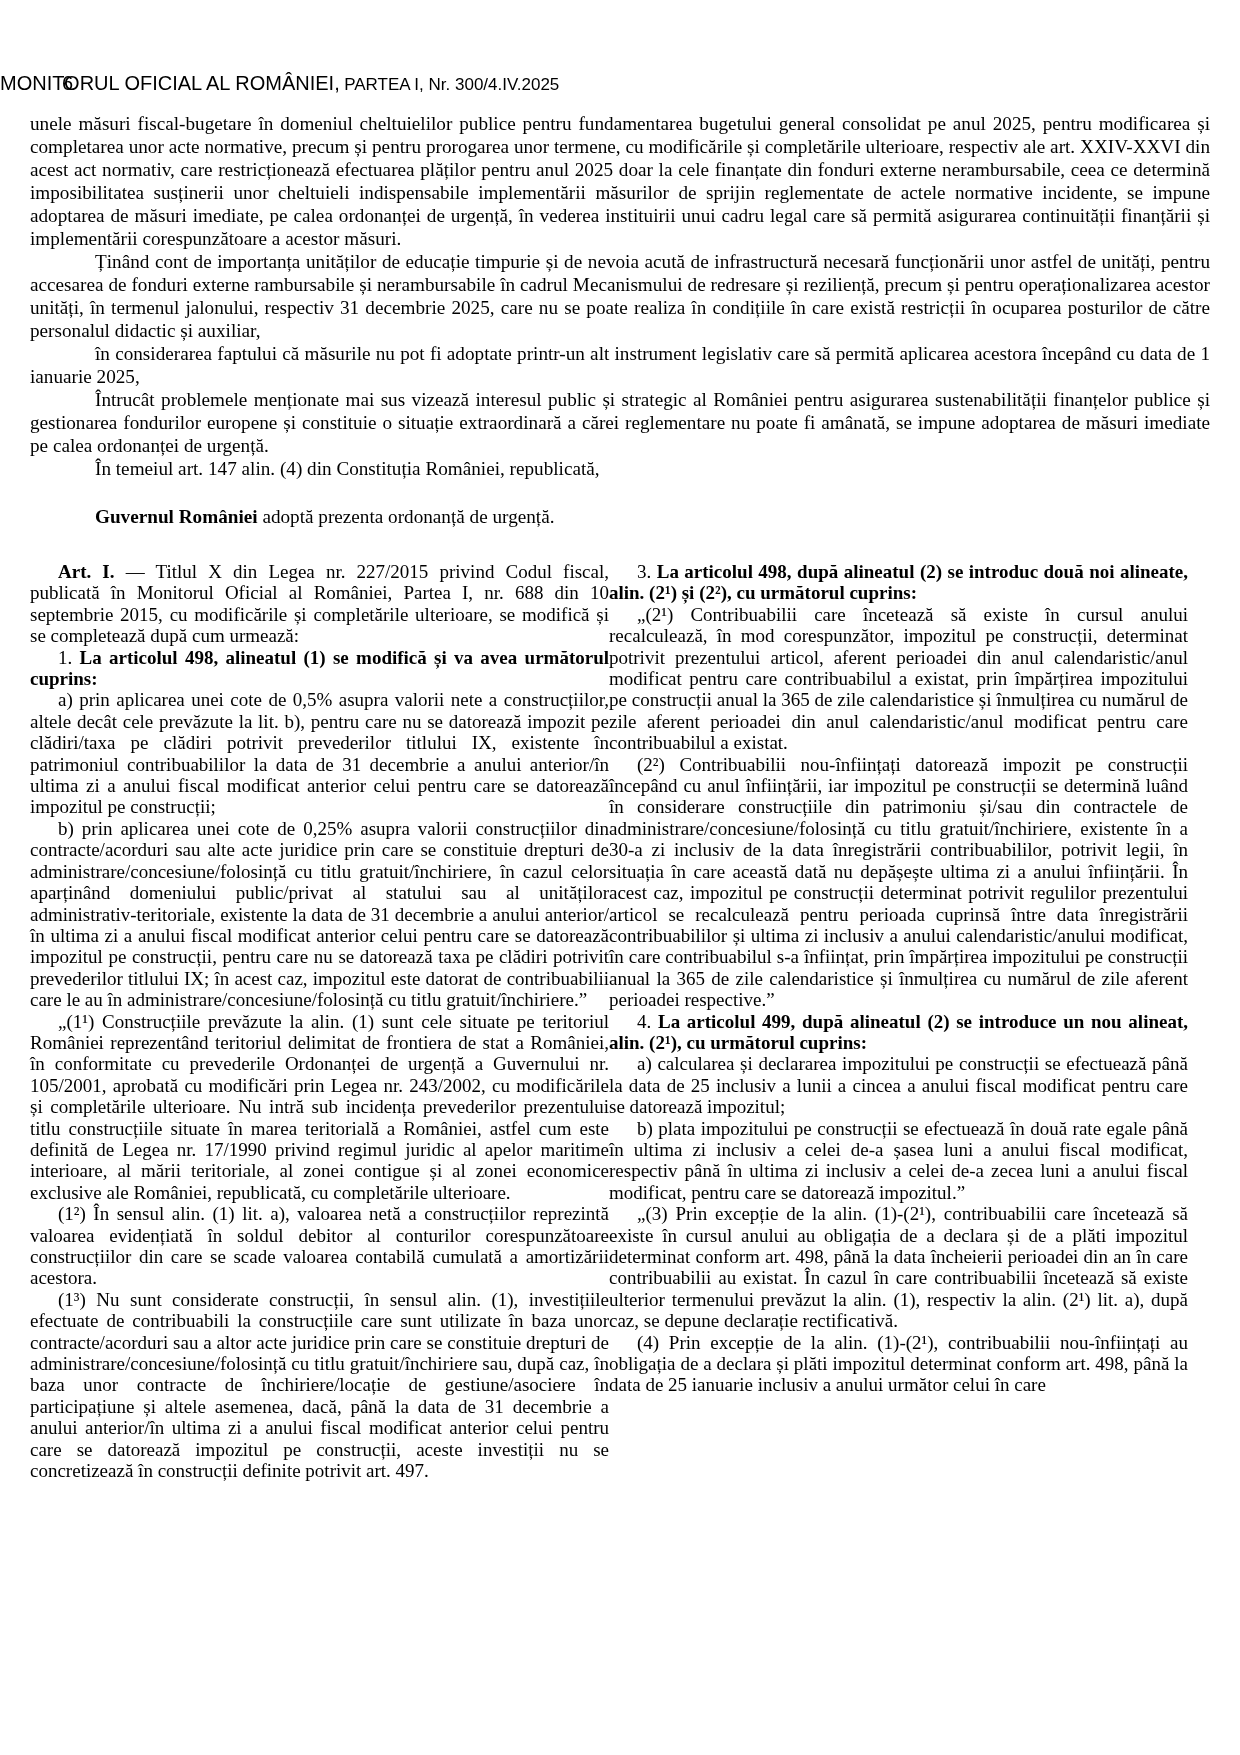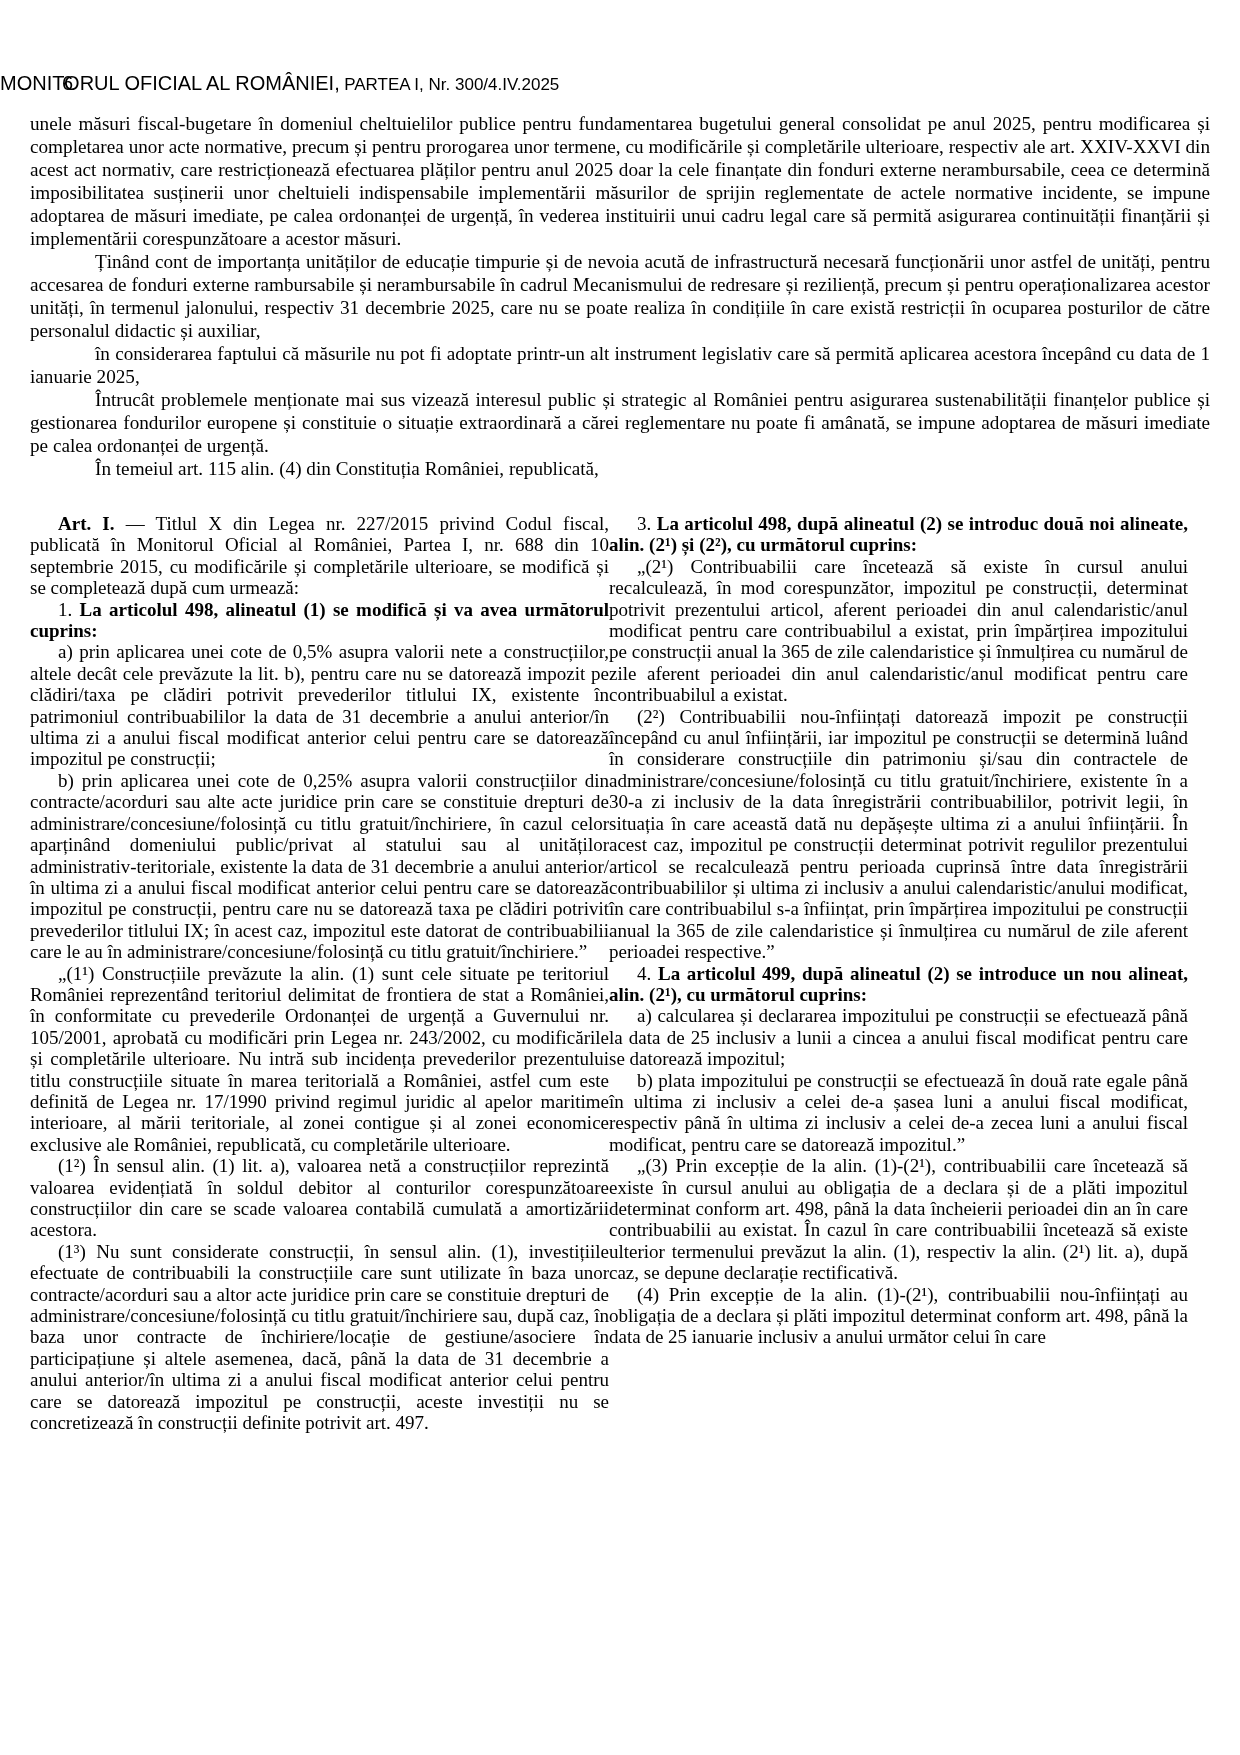--- a/index.html
+++ b/index.html
@@ -49,21 +49,25 @@
   <span class="header-sub">PARTEA I, Nr. 300/4.IV.2025</span>
 </div>
 
 <div class="content">
 
   <div class="preamble">
     <p class="no-indent">unele măsuri fiscal-bugetare în domeniul cheltuielilor publice pentru fundamentarea bugetului general consolidat pe anul 2025, pentru modificarea și completarea unor acte normative, precum și pentru prorogarea unor termene, cu modificările și completările ulterioare, respectiv ale art. XXIV-XXVI din acest act normativ, care restricționează efectuarea plăților pentru anul 2025 doar la cele finanțate din fonduri externe nerambursabile, ceea ce determină imposibilitatea susținerii unor cheltuieli indispensabile implementării măsurilor de sprijin reglementate de actele normative incidente, se impune adoptarea de măsuri imediate, pe calea ordonanței de urgență, în vederea instituirii unui cadru legal care să permită asigurarea continuității finanțării și implementării corespunzătoare a acestor măsuri.</p>
     <p>Ținând cont de importanța unităților de educație timpurie și de nevoia acută de infrastructură necesară funcționării unor astfel de unități, pentru accesarea de fonduri externe rambursabile și nerambursabile în cadrul Mecanismului de redresare și reziliență, precum și pentru operaționalizarea acestor unități, în termenul jalonului, respectiv 31 decembrie 2025, care nu se poate realiza în condițiile în care există restricții în ocuparea posturilor de către personalul didactic și auxiliar,</p>
     <p>în considerarea faptului că măsurile nu pot fi adoptate printr-un alt instrument legislativ care să permită aplicarea acestora începând cu data de 1 ianuarie 2025,</p>
     <p>Întrucât problemele menționate mai sus vizează interesul public și strategic al României pentru asigurarea sustenabilității finanțelor publice și gestionarea fondurilor europene și constituie o situație extraordinară a cărei reglementare nu poate fi amânată, se impune adoptarea de măsuri imediate pe calea ordonanței de urgență.</p>
-    <p>În temeiul art. 115 alin. (4) din Constituția României, republicată,</p>
+    <p>În temeiul art. 147 alin. (4) din Constituția României, republicată,</p>
+    <p class="gov-line">
+      <span class="b">Guvernul României</span>
+      <span>adoptă prezenta ordonanță de urgență.</span>
+    </p>
   </div>
 
   <div class="columns">
 
     <div class="col">
       <p>
         <span class="b">Art. I.</span>
         <span>— Titlul X din Legea nr. 227/2015 privind Codul fiscal, publicată în Monitorul Oficial al României, Partea I, nr. 688 din 10 septembrie 2015, cu modificările și completările ulterioare, se modifică și se completează după cum urmează:</span>
       </p>
       <p>

